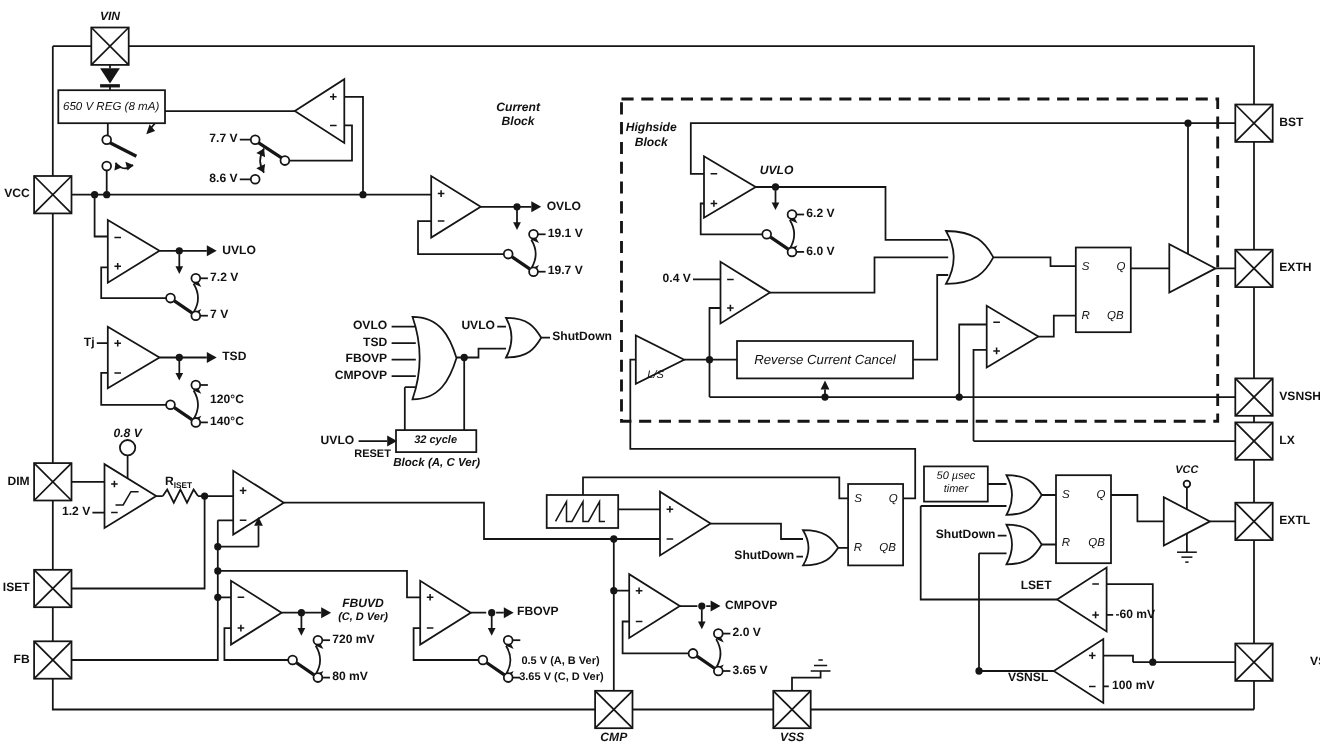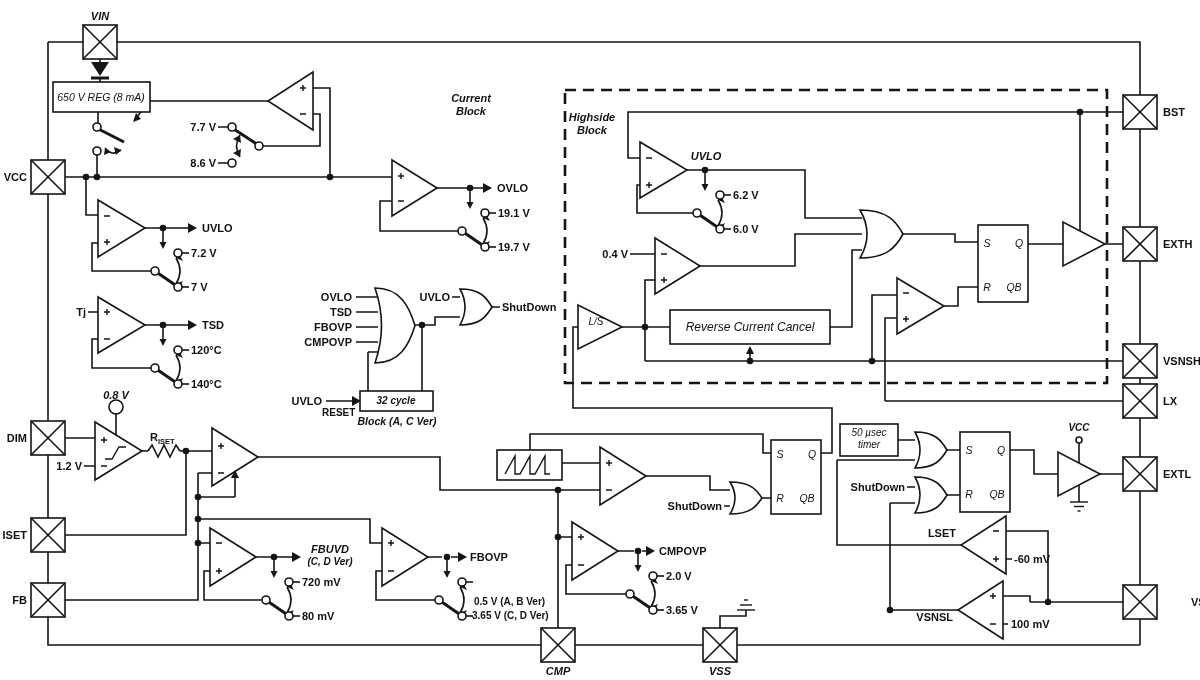--- a/index.html
+++ b/index.html
@@ -376,21 +376,21 @@
 <div class="lbl c" style="left:471px;top:111px">Block</div>
 <div class="lbl c" style="left:592px;top:117px">Highside</div>
 <div class="lbl c" style="left:592px;top:130px">Block</div>
 
 <div class="lbl l" style="left:202px;top:228px">UVLO</div>
 <div class="lbl l" style="left:191px;top:253px">7.2 V</div>
 <div class="lbl l" style="left:191px;top:287px">7 V</div>
 
 <div class="lbl r" style="left:86px;top:312px">Tj</div>
 <div class="lbl l" style="left:202px;top:325px">TSD</div>
-<div class="lbl l" style="left:191px;top:350px">120°C</div>
+<div class="lbl l" style="left:191px;top:364px">120°C</div>
 <div class="lbl l" style="left:191px;top:384px">140°C</div>
 
 <div class="lbl l" style="left:497px;top:188px">OVLO</div>
 <div class="lbl l" style="left:498px;top:213px">19.1 V</div>
 <div class="lbl l" style="left:498px;top:247px">19.7 V</div>
 
 <div class="lbl r" style="left:352px;top:297px">OVLO</div>
 <div class="lbl r" style="left:352px;top:312px">TSD</div>
 <div class="lbl r" style="left:352px;top:327px">FBOVP</div>
 <div class="lbl r" style="left:352px;top:342px">CMPOVP</div>
@@ -422,21 +422,21 @@
 
 <div class="lbl c n s105" style="left:780px;top:454px">S</div>
 <div class="lbl c n s105" style="left:812px;top:454px">Q</div>
 <div class="lbl c n s105" style="left:780px;top:498px">R</div>
 <div class="lbl c n s105" style="left:807px;top:498px">QB</div>
 
 <div class="lbl c" style="left:706px;top:156px">UVLO</div>
 <div class="lbl l" style="left:733px;top:195px">6.2 V</div>
 <div class="lbl l" style="left:733px;top:229px">6.0 V</div>
 <div class="lbl r" style="left:628px;top:254px">0.4 V</div>
-<div class="lbl c n s10" style="left:596px;top:322px">L/S</div>
+<div class="lbl c n s10" style="left:596px;top:342px">L/S</div>
 <div class="lbl c n s12" style="left:750px;top:327px">Reverse Current Cancel</div>
 <div class="lbl c n s105" style="left:987px;top:243px">S</div>
 <div class="lbl c n s105" style="left:1019px;top:243px">Q</div>
 <div class="lbl c n s105" style="left:987px;top:287px">R</div>
 <div class="lbl c n s105" style="left:1014px;top:287px">QB</div>
 
 <div class="lbl c n s10" style="left:869px;top:433px">50 µsec</div>
 <div class="lbl c n s10" style="left:869px;top:445px">timer</div>
 <div class="lbl r" style="left:905px;top:487px">ShutDown</div>
 <div class="lbl c n s105" style="left:969px;top:450px">S</div>

